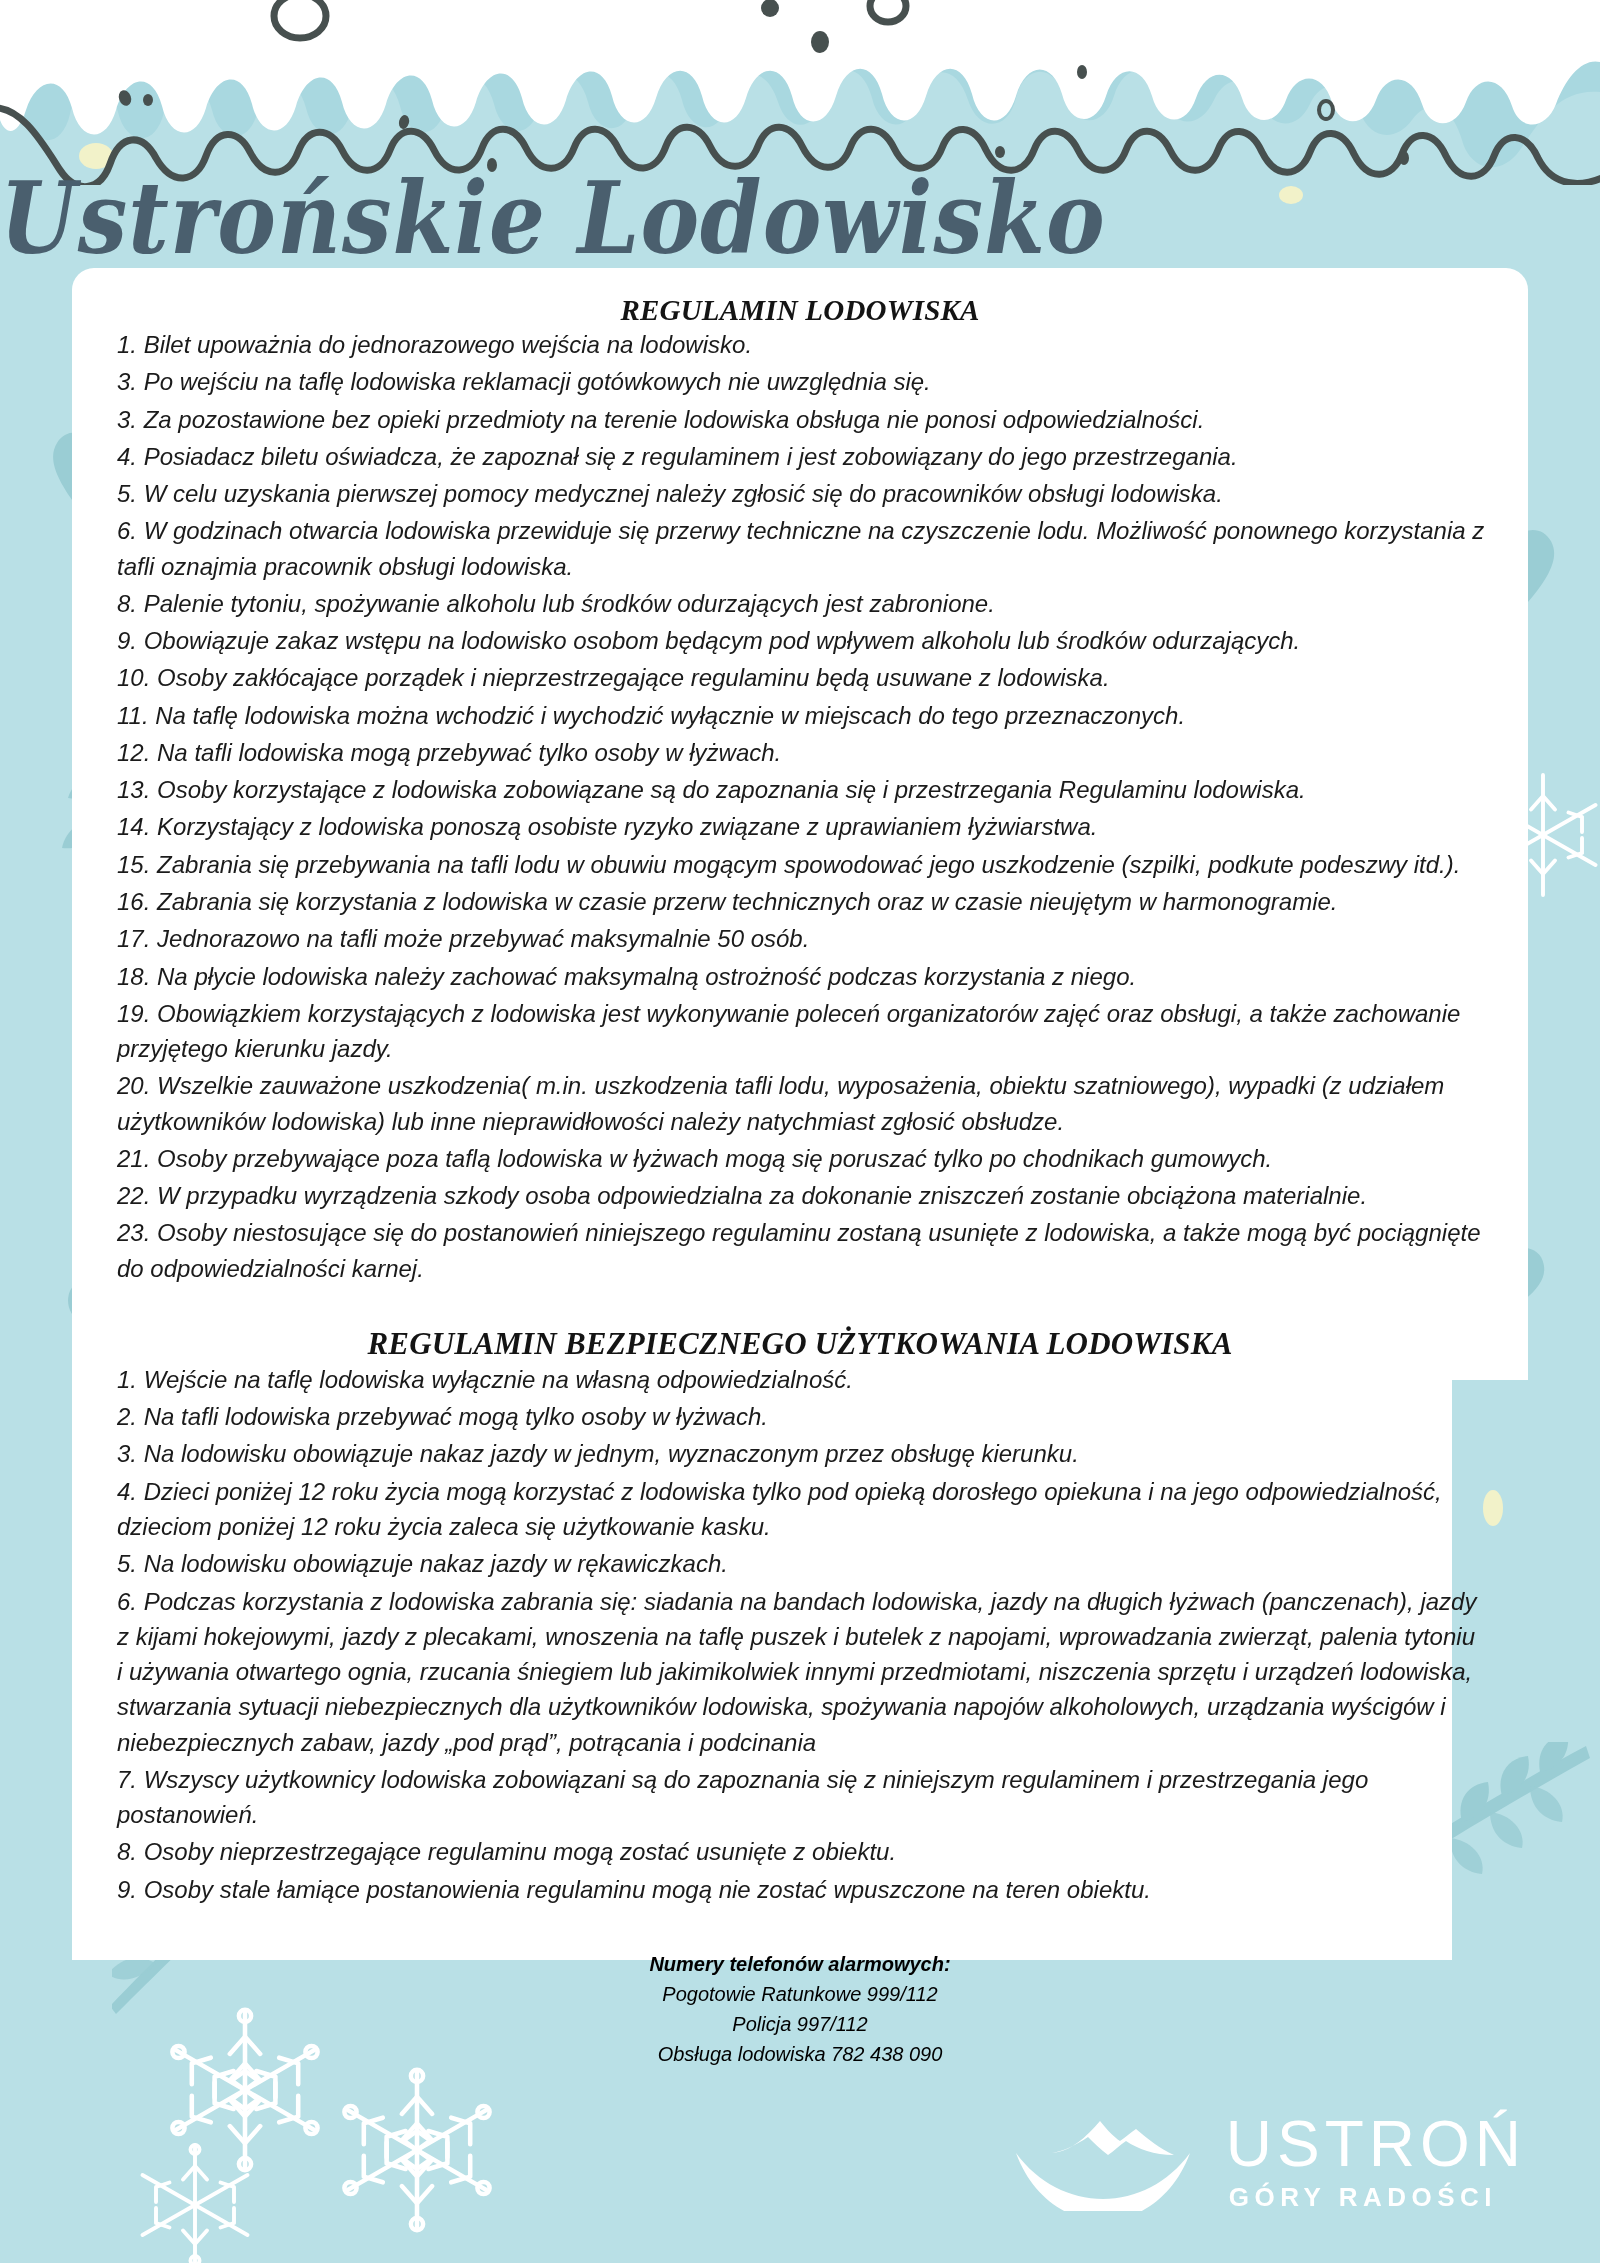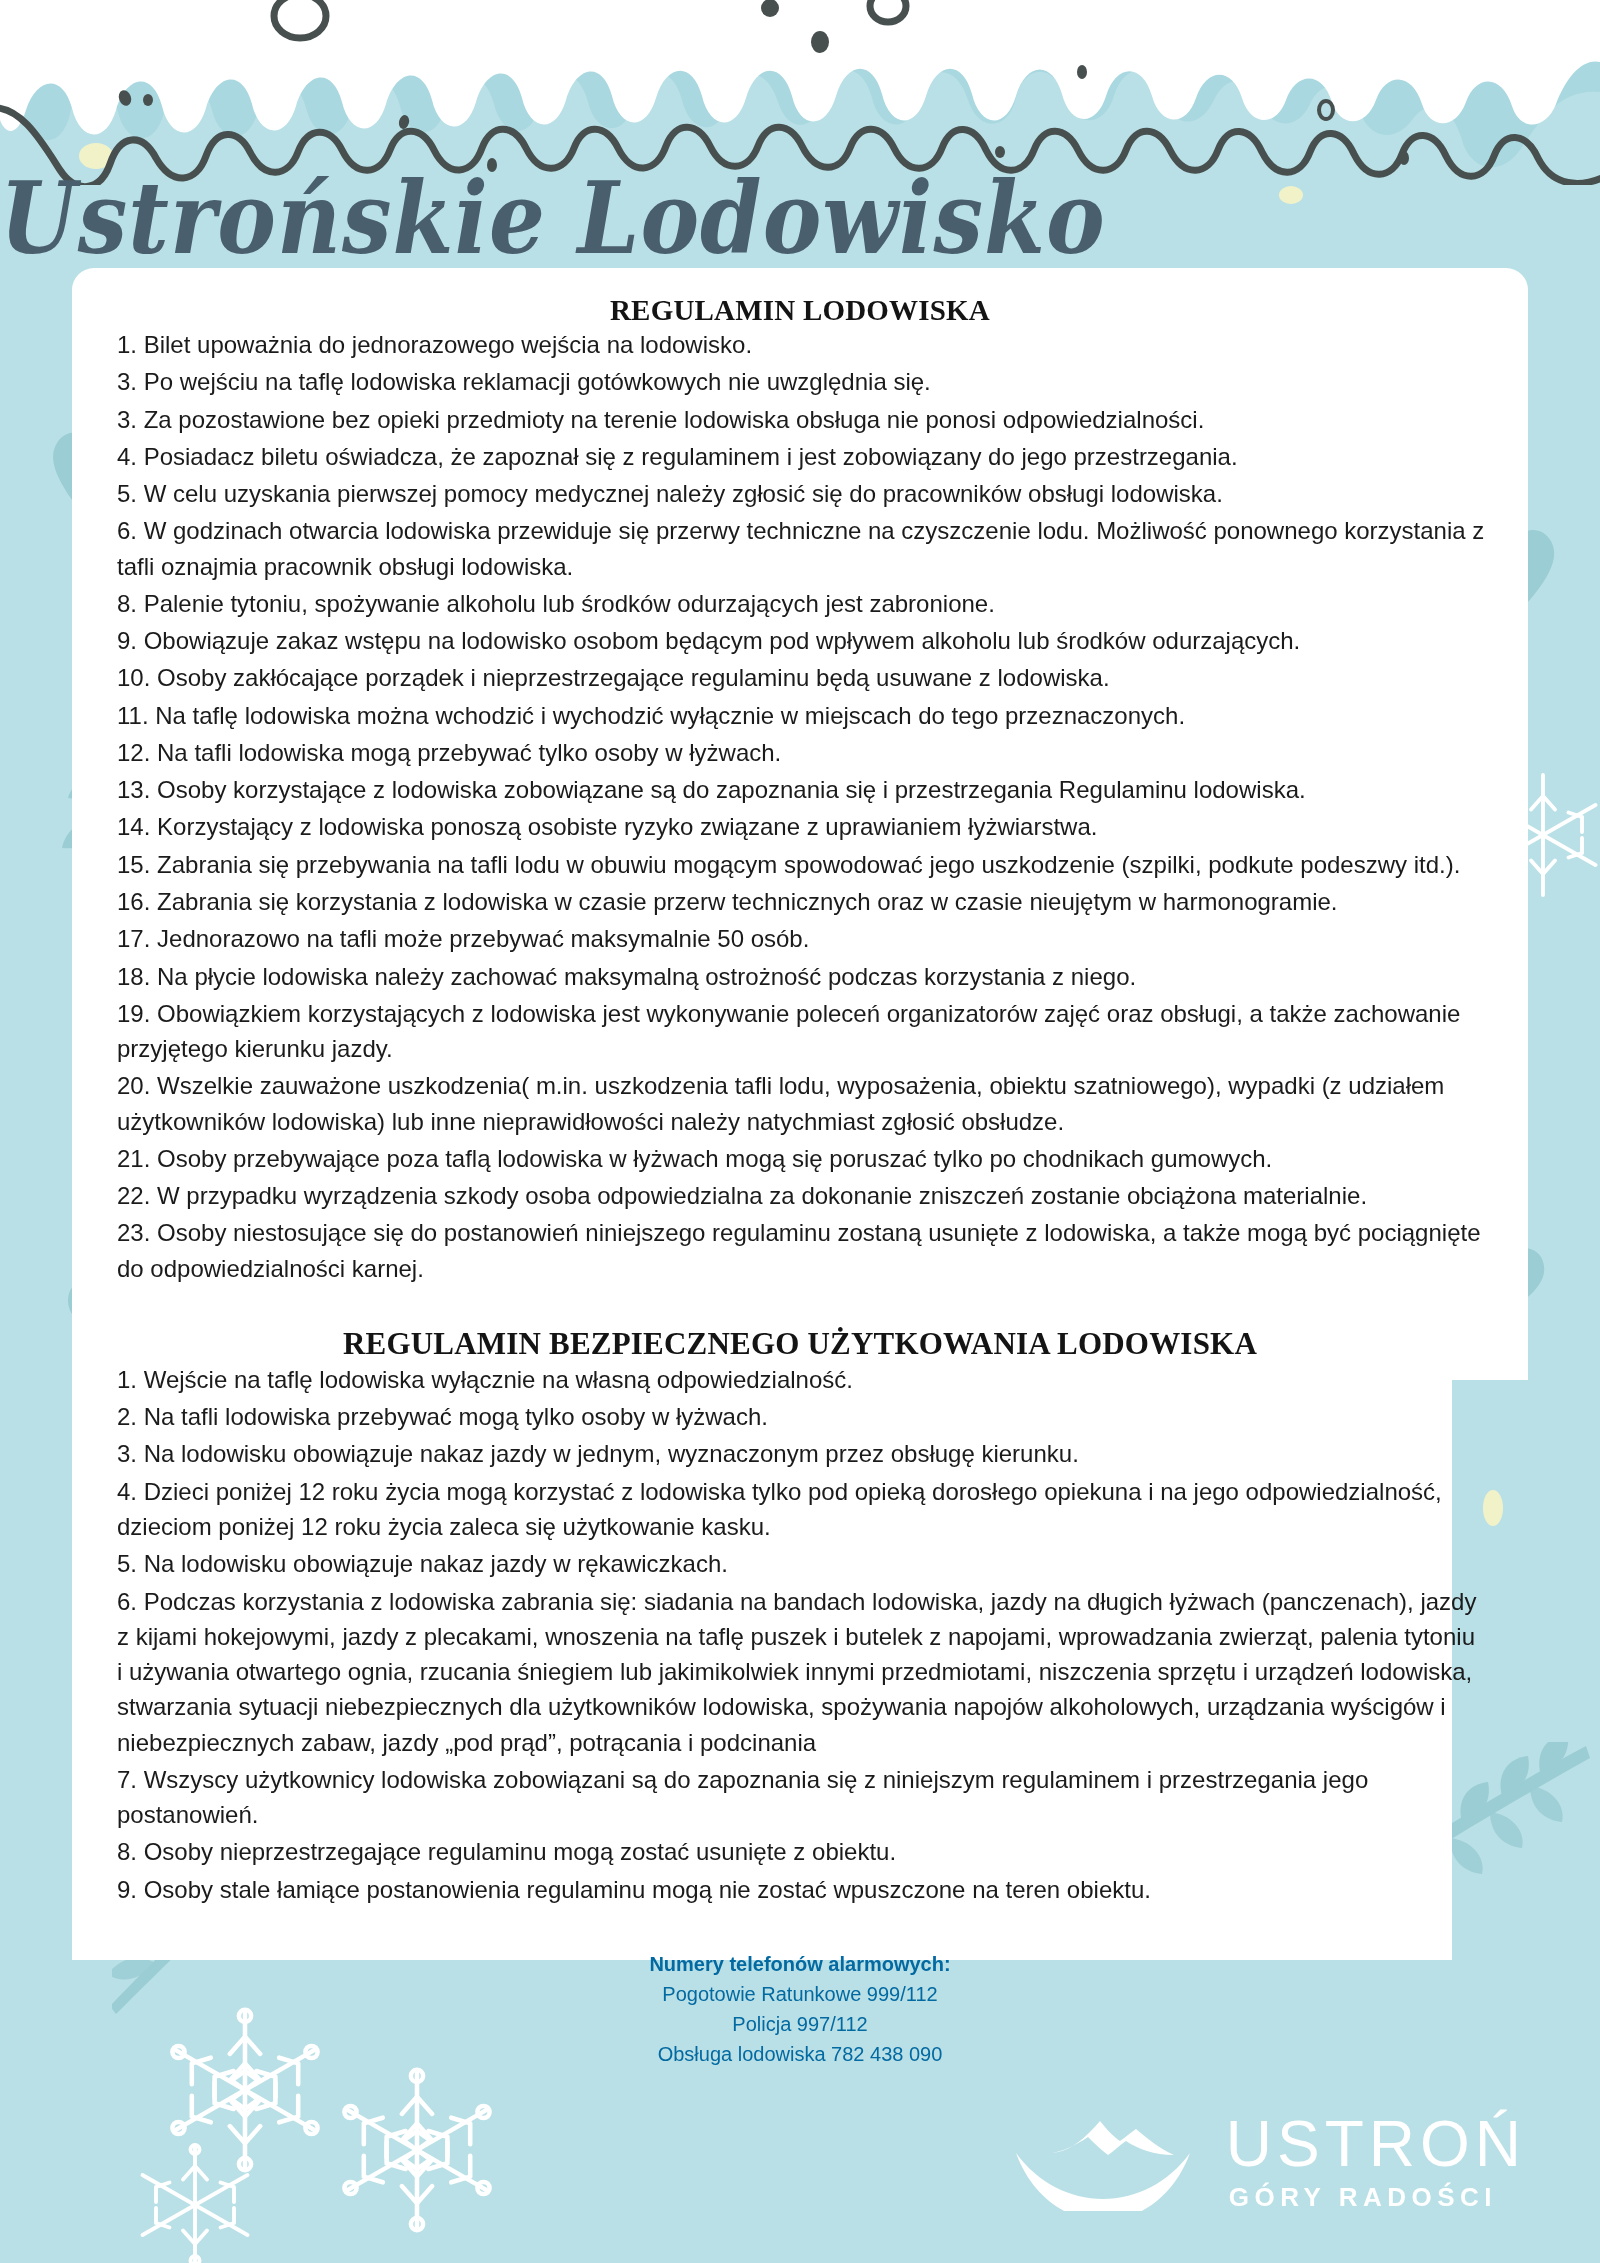--- a/index.html
+++ b/index.html
@@ -74,20 +74,21 @@
   }
 
   .content {
     position: absolute;
     top: 268px;
     left: 72px;
     width: 1456px;
     z-index: 7;
     padding: 0;
     box-sizing: border-box;
+    font-style: italic;
   }
 
   h1.section-title {
     font-family: "Liberation Serif", serif;
     font-weight: 700;
     font-size: 29px;
     color: #141414;
     text-align: center;
     margin: 26px 0 0 0;
     letter-spacing: 0.2px;
@@ -118,21 +119,21 @@
   }
   .list-1 { margin-top: 36px; }
   .list-2 { margin-top: 26px; }
 
   .phones {
     text-align: center;
     margin-top: 42px;
     padding-bottom: 10px;
     font-family: "Liberation Sans", sans-serif;
     font-size: 20px;
-    color: #0369a1;
+    color: #000000;
     line-height: 1.5;
   }
   .phones .ph-title {
     font-weight: 700;
   }
 
   
   .logo {
     position: absolute;
     right: 74px;

